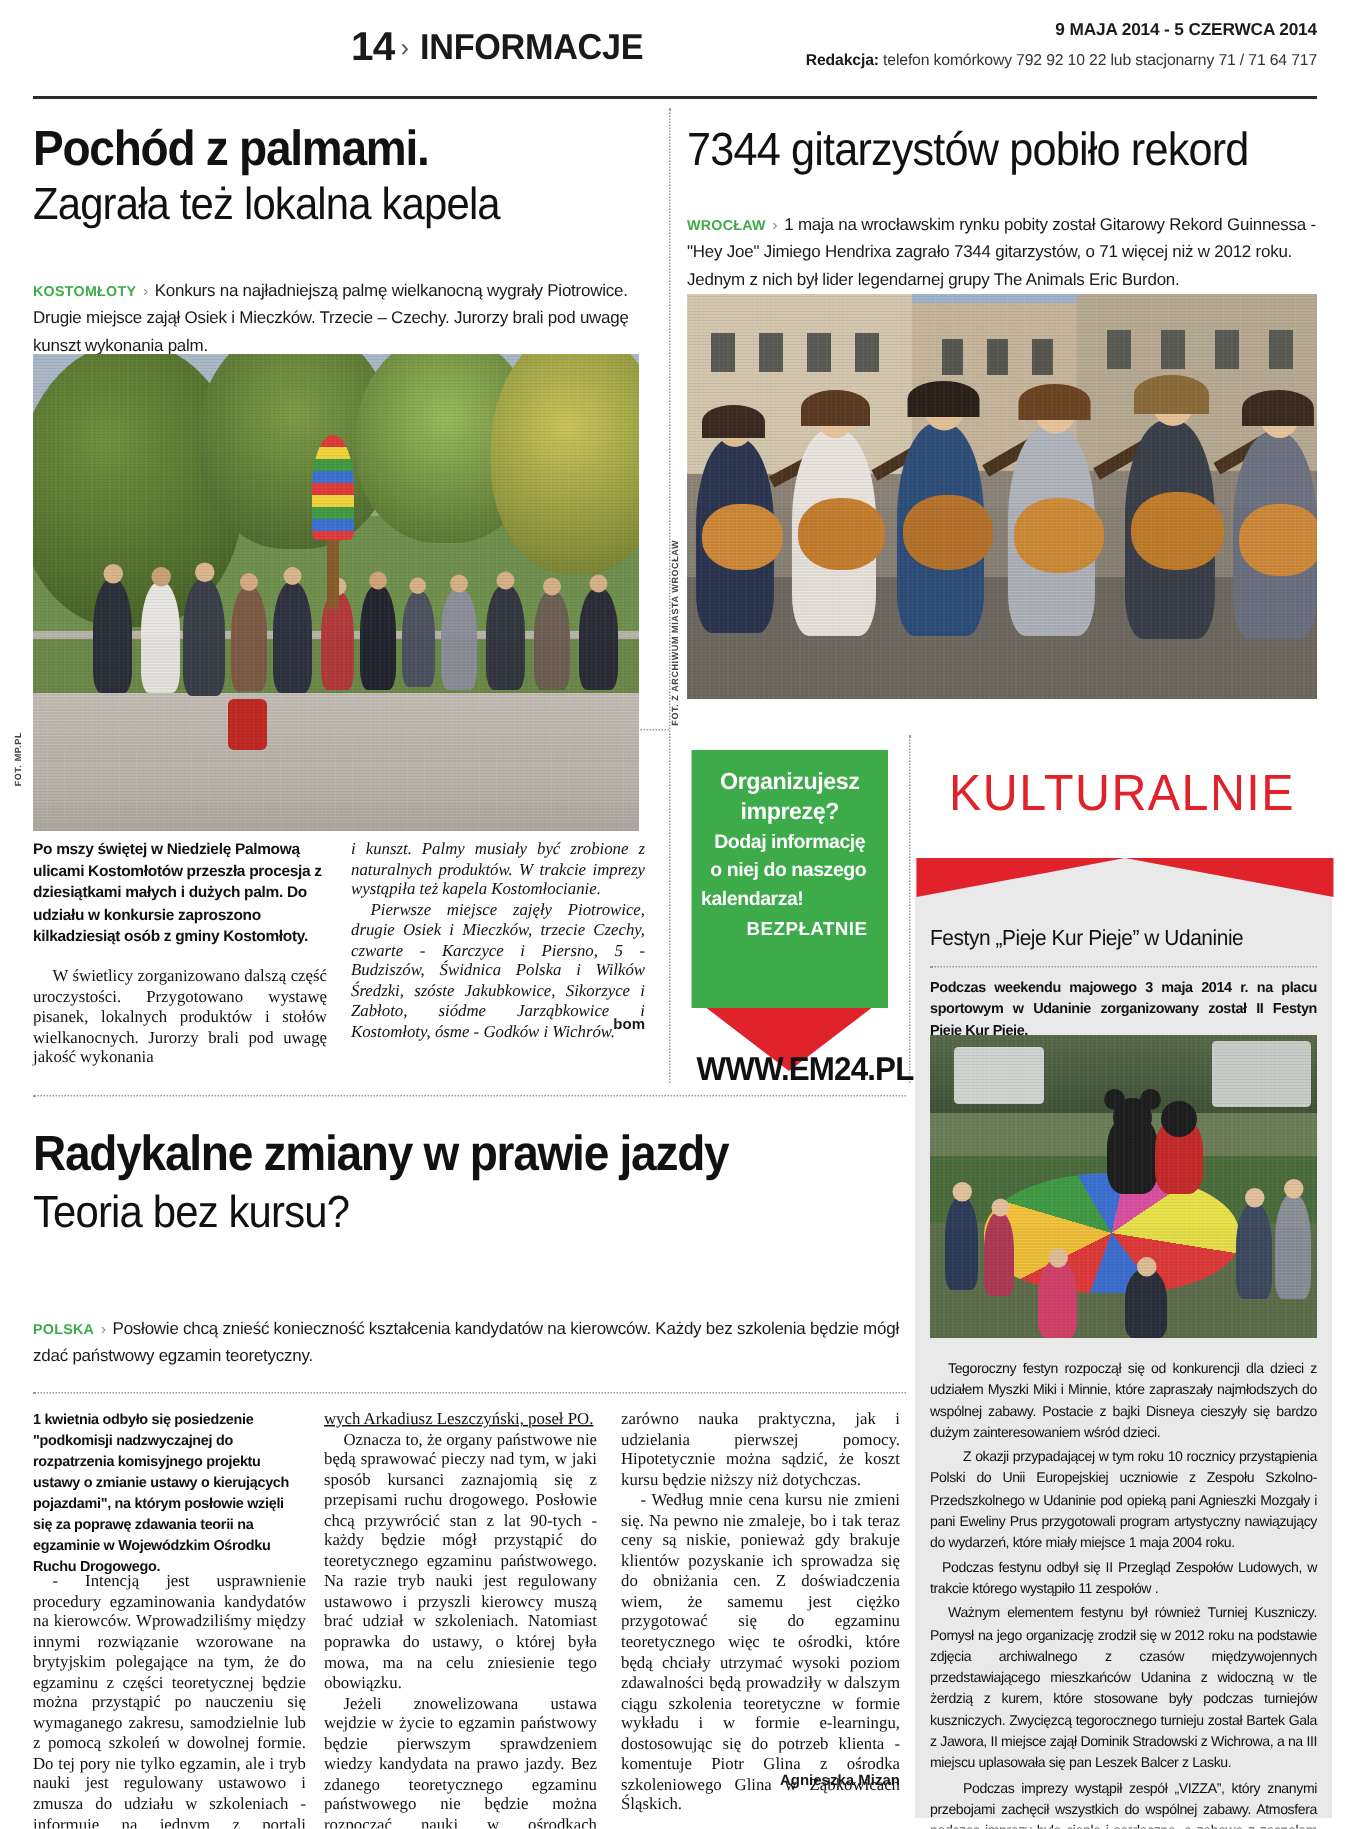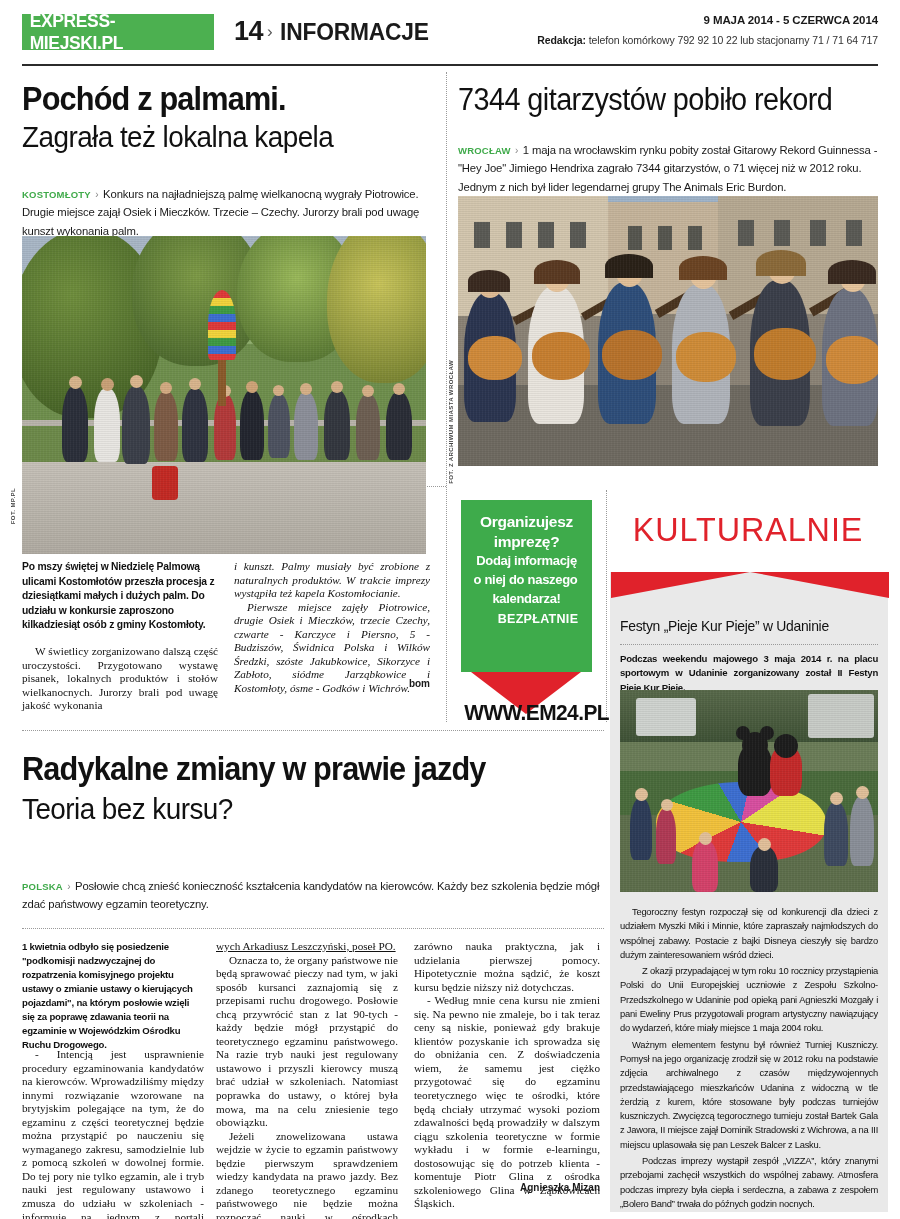--- a/index.html
+++ b/index.html
@@ -127,23 +127,20 @@
   }
   .kult-body p{margin:0 0 2px 0;text-indent:12px;}
   .kult-intro{font-weight:bold;font-size:9.6px;line-height:1.5;letter-spacing:-0.25px;}
 </style>
 </head>
 <body>
 
 <div class="page">
 
   <div class="masthead">
-    <div class="logo-box">
-      <span class="logo-text">EXPRESS-MIEJSKI.PL</span>
-    </div>
     <span class="page-num">14</span>
     <span class="page-sep">›</span>
     <span class="section-name">INFORMACJE</span>
     <div class="issue-date">9 MAJA 2014 - 5 CZERWCA 2014</div>
     <div class="redakcja">
       <b>Redakcja:</b>
       <span>telefon komórkowy 792 92 10 22  lub  stacjonarny 71 / 71 64 717</span>
     </div>
   </div>
   <div class="hdr-rule"></div>
@@ -281,21 +278,21 @@
     </div>
     <div class="credit" style="left:448px;top:360px;">FOT. Z ARCHIWUM MIASTA WROCŁAW</div>
   </div>
 
   <div>
     <div class="promo" style="left:461px;top:500px;width:131px;height:172px;"></div>
     <div class="promo-txt" style="position:absolute;left:461px;top:512px;width:131px;font-size:15.5px;">Organizujesz</div>
     <div class="promo-txt" style="position:absolute;left:461px;top:532px;width:131px;font-size:15.5px;">imprezę?</div>
     <div class="promo-txt" style="position:absolute;left:461px;top:553px;width:131px;font-size:13px;">Dodaj informację</div>
     <div class="promo-txt" style="position:absolute;left:461px;top:572px;width:129px;font-size:13px;">o niej do naszego</div>
-    <div class="promo-txt" style="position:absolute;left:461px;top:591px;width:131px;font-size:13px;">kalendarza!</div>
+    <div class="promo-txt" style="position:absolute;left:436px;top:591px;width:131px;font-size:13px;">kalendarza!</div>
     <div class="promo-txt" style="position:absolute;left:461px;top:612px;width:154px;font-size:12.5px;letter-spacing:0.3px;">BEZPŁATNIE</div>
     <div class="promo-arrow" style="left:471px;top:672px;"></div>
     <div class="promo-url" style="left:461px;top:700px;width:131px;">WWW.EM24.PL</div>
   </div>
 
   <div>
     <div class="kult-title" style="left:612px;top:510px;width:272px;">KULTURALNIE</div>
     <div class="kult-panel" style="left:610px;top:572px;width:278px;height:640px;"></div>
     <div class="kult-chev" style="left:611px;top:572px;border-left-width:139px;border-right-width:139px;"></div>
 
@@ -329,20 +326,21 @@
       <div class="pp" style="left:72px;top:150px;width:26px;height:52px;background:#d4426a;"></div>
       <div class="head" style="left:79px;top:142px;width:13px;height:13px;background:#e2c09a;"></div>
       <div class="pp" style="left:130px;top:156px;width:28px;height:46px;background:#2a2f3a;"></div>
       <div class="head" style="left:138px;top:148px;width:13px;height:13px;background:#e2c09a;"></div>
       <div class="grain"></div>
     </div>
 
     <div class="kult-body" style="position:absolute;left:620px;top:905px;width:258px;">
       <p>Tegoroczny festyn rozpoczął się od konkurencji dla dzieci z udziałem Myszki Miki i Minnie, które zapraszały najmłodszych do wspólnej zabawy. Postacie z bajki Disneya cieszyły się bardzo dużym zainteresowaniem wśród dzieci.</p>
       <p style="text-indent:22px;">Z okazji przypadającej w tym roku 10 rocznicy przystąpienia Polski do Unii Europejskiej uczniowie z Zespołu Szkolno-Przedszkolnego w Udaninie pod opieką pani Agnieszki Mozgały i pani Eweliny Prus przygotowali program artystyczny nawiązujący do wydarzeń, które miały miejsce 1 maja 2004 roku.</p>
+      <p style="text-indent:8px;">Podczas festynu odbył się II Przegląd Zespołów Ludowych, w trakcie którego wystąpiło 11 zespołów .</p>
       <p>Ważnym elementem festynu  był również Turniej Kuszniczy. Pomysł na jego organizację zrodził się w 2012 roku na podstawie zdjęcia archiwalnego z czasów międzywojennych przedstawiającego mieszkańców Udanina z widoczną w tle żerdzią z kurem, które stosowane były podczas turniejów kuszniczych. Zwycięzcą tegorocznego turnieju został Bartek Gala z Jawora, II miejsce zajął Dominik Stradowski z Wichrowa, a na III miejscu uplasowała się pan Leszek Balcer z Lasku.</p>
       <p style="text-indent:22px;">Podczas imprezy wystąpił zespół „VIZZA”, który znanymi przebojami zachęcił wszystkich do wspólnej zabawy. Atmosfera podczas imprezy była ciepła i serdeczna, a zabawa z zespołem „Bolero Band” trwała do późnych godzin nocnych.</p>
     </div>
   </div>
 
   <div>
     <div class="h1-bold" style="position:absolute;left:22px;top:752px;width:580px;font-size:33px;">Radykalne zmiany w prawie jazdy</div>
     <div class="h1-light" style="position:absolute;left:22px;top:794px;width:580px;font-size:30px;">Teoria bez kursu?</div>
 
     <div style="position:absolute;left:22px;top:876px;width:578px;">

